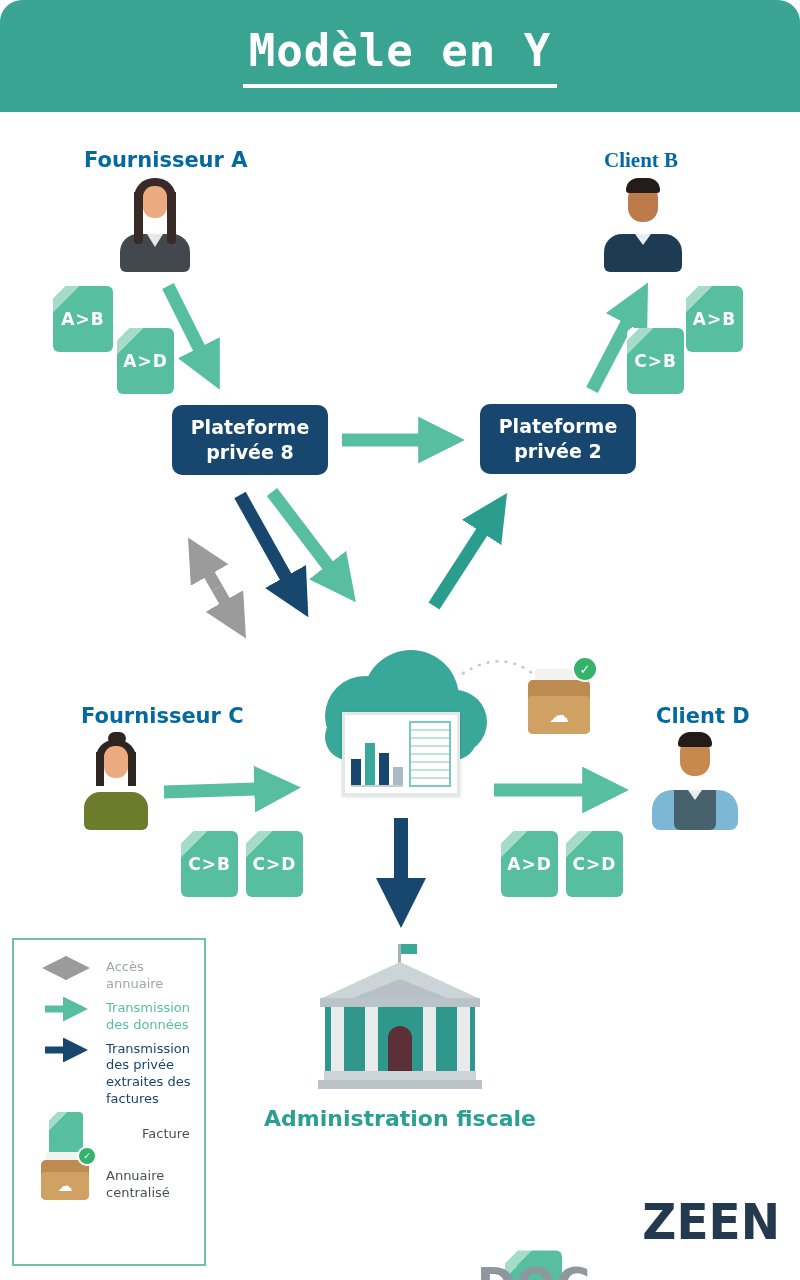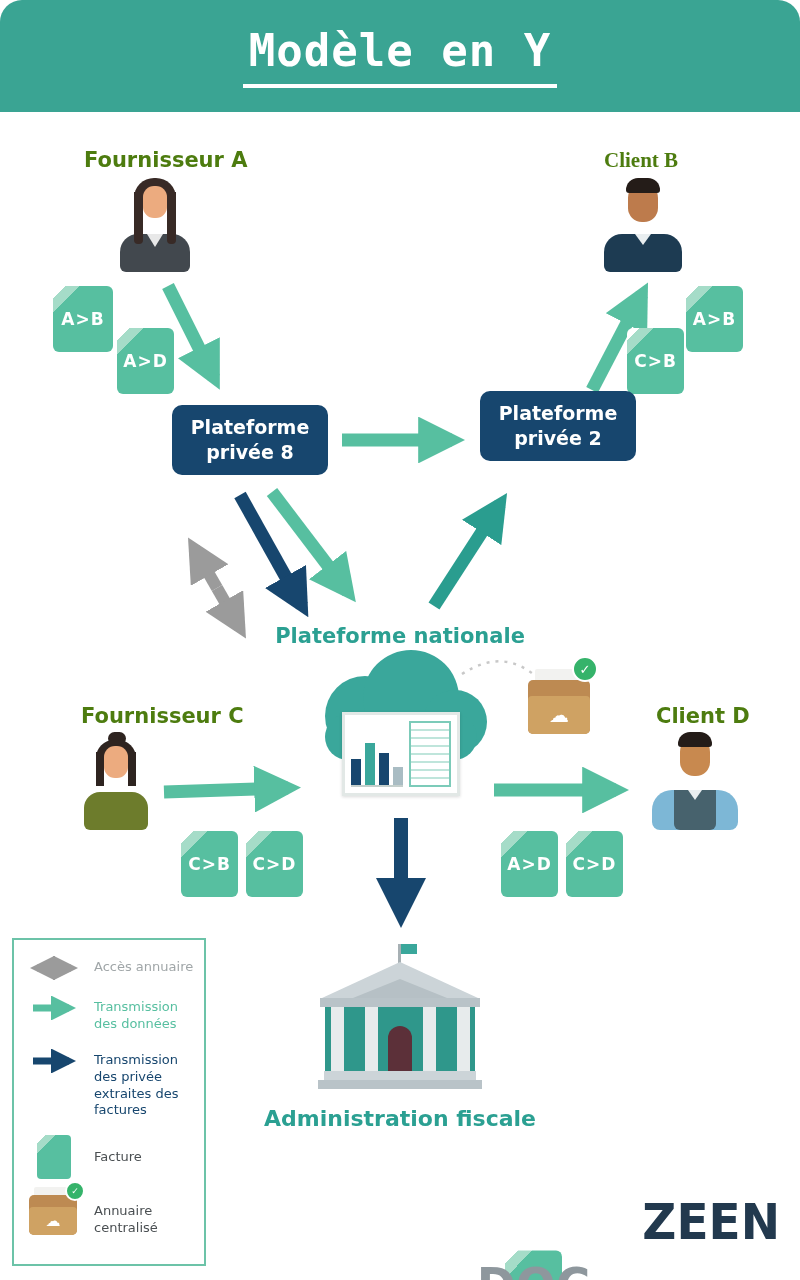--- a/index.html
+++ b/index.html
@@ -9,21 +9,21 @@
   
   .header { position:absolute; left:0; top:0; width:800px; height:112px; background:#3aa493;
             border-radius:22px 22px 0 0; display:flex; align-items:center; justify-content:center; }
   .title { font-family:"DejaVu Sans Mono", monospace; font-weight:bold; font-size:44px; color:#ffffff;
            border-bottom:4px solid #ffffff; padding:0 6px 8px 6px; letter-spacing:1px; }
 
   
   .overlay { position:absolute; left:0; top:0; width:800px; height:1280px; z-index:1; }
 
   
-  .actor-label { position:absolute; font-weight:bold; font-size:21px; color:#4d7c0f; z-index:2; }
+  .actor-label { position:absolute; font-weight:bold; font-size:21px; color:#0369a1; z-index:2; }
   .node-label  { position:absolute; font-weight:bold; font-size:21px; color:#2ba092; z-index:2; text-align:center; }
 
   
   .avatar { position:absolute; z-index:2; }
   .avatar div { position:absolute; }
 
   
   .plat-box { position:absolute; width:156px; height:70px; background:#17466e; border-radius:10px;
               display:flex; align-items:center; justify-content:center; z-index:2; }
   .plat-box span { color:#ffffff; font-weight:bold; font-size:19px; line-height:1.3; text-align:center; width:120px; }
@@ -65,22 +65,22 @@
                     border-right:52px solid transparent; border-bottom:21px solid #b6c0c5; }
   .frieze { left:2px; top:54px; width:160px; height:9px; background:#b9c3c8; }
   .wall { left:7px; top:63px; width:150px; height:64px; background:#2f978b; }
   .col { top:63px; width:13px; height:64px; background:#e7ebec; }
   .door { left:70px; top:82px; width:24px; height:45px; background:#5c3039; border-radius:12px 12px 0 0; }
   .step1 { left:6px; top:127px; width:152px; height:9px; background:#ccd4d8; }
   .step2 { left:0; top:136px; width:164px; height:9px; background:#b9c3c8; }
 
   
   .legend { position:absolute; left:12px; top:938px; width:194px; height:328px; border:2px solid #6cc3a8;
-            background:#ffffff; z-index:2; box-sizing:border-box; padding:16px 8px 8px 8px;
-            display:flex; flex-direction:column; gap:16px; }
+            background:#ffffff; z-index:2; box-sizing:border-box; padding:16px 8px 8px 20px;
+            display:flex; flex-direction:column; gap:4px; }
   .leg-item { display:flex; align-items:flex-start; gap:8px; }
   .leg-icon { width:64px; flex:0 0 64px; display:flex; justify-content:center; }
   .leg-label { font-size:13px; line-height:1.3; padding-top:3px; }
   .lab-gray  { color:#a0a6a8; }
   .lab-green { color:#57bfa0; }
   .lab-navy  { color:#17466e; }
   .lab-dark  { color:#4a4f52; }
   .doc-mini { position:relative; width:34px; height:44px; border-radius:4px;
               background:linear-gradient(135deg, #ffffff 6px, #a5dcc8 6px, #a5dcc8 13px, #57bfa0 13px); }
   .folder-mini { position:relative; width:50px; height:42px; }
@@ -182,25 +182,24 @@
   <div class="doc" style="left:627px; top:328px;">
       <span>C&gt;B</span>
     </div>
   <div class="doc" style="left:686px; top:286px;">
       <span>A&gt;B</span>
     </div>
 
   <div class="plat-box" style="left:172px; top:405px;">
     <span>Plateforme privée 8</span>
   </div>
-  <div class="plat-box" style="left:480px; top:391px;">
+  <div class="plat-box" style="left:480px; top:404px;">
     <span>Plateforme privée 2</span>
   </div>
 
-  <div class="node-label" style="left:270px; top:624px; width:260px;">Plateforme nationale</div>
 
   <svg class="cloud-svg" width="196" height="120" viewBox="0 0 196 120">
     <circle cx="62" cy="68" r="40" fill="#3aa79b"></circle>
     <circle cx="108" cy="50" r="48" fill="#3aa79b"></circle>
     <circle cx="152" cy="74" r="32" fill="#3aa79b"></circle>
     <rect x="22" y="66" width="152" height="46" rx="23" fill="#3aa79b"></rect>
   </svg>
 
   <div class="chart-panel">
     <div class="bars">
@@ -275,21 +274,21 @@
         <svg width="58" height="24" viewBox="0 0 58 24">
           <path d="M8,12 L44,12" stroke="#17466e" stroke-width="7" fill="none" marker-end="url(#mNavy)"></path>
         </svg>
       </div>
       <div class="leg-label lab-navy" style="max-width:92px;">Transmission des privée extraites des factures</div>
     </div>
     <div class="leg-item">
       <div class="leg-icon">
         <div class="doc-mini"></div>
       </div>
-      <div class="leg-label lab-dark" style="padding-top:14px;">Facture</div>
+      <div class="leg-label lab-dark" style="padding-top:14px;margin-left:36px;">Facture</div>
     </div>
     <div class="leg-item">
       <div class="leg-icon">
         <div class="folder folder-mini" style="position:relative;">
           <div class="f-paper"></div>
           <div class="f-back"></div>
           <div class="f-front">
               <span class="f-cloud">☁</span>
             </div>
           <div class="check-badge">✓</div>

